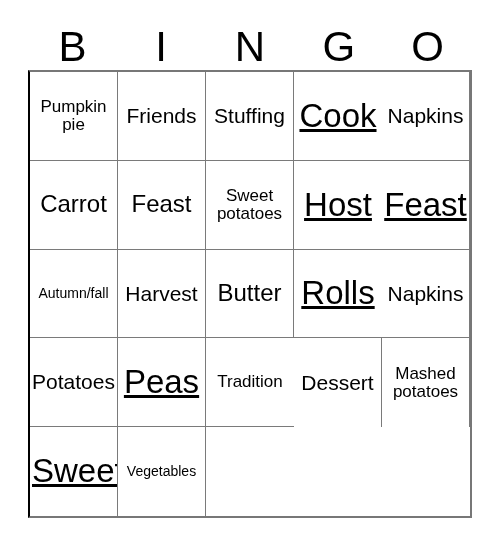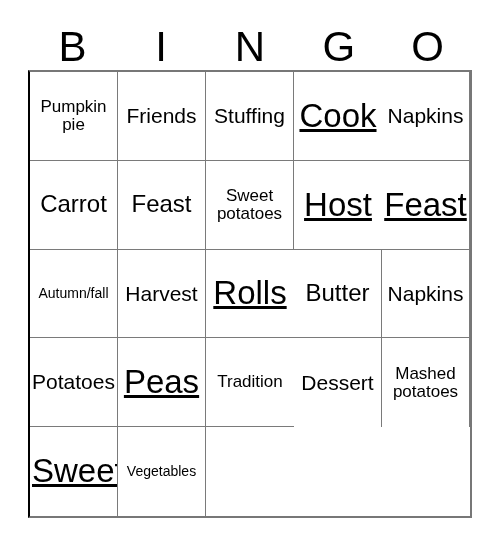--- a/index.html
+++ b/index.html
@@ -139,26 +139,26 @@
 
     <div class="cell">
         <span class="cell-text fs-xl">Feast</span>
       </div>
     <div class="cell">
         <span class="cell-text fs-xs">Autumn/fall</span>
       </div>
     <div class="cell">
         <span class="cell-text fs-m">Harvest</span>
       </div>
+    <div class="cell">
+        <span class="cell-text fs-l">Butter</span>
+      </div>
+
     <div class="cell last-col">
         <span class="cell-text fs-xl">Rolls</span>
-      </div>
-
-    <div class="cell">
-        <span class="cell-text fs-l">Butter</span>
       </div>
     <div class="cell">
         <span class="cell-text fs-m">Napkins</span>
       </div>
     <div class="cell">
         <span class="cell-text fs-m">Potatoes</span>
       </div>
     <div class="cell">
         <span class="cell-text fs-xl">Peas</span>
       </div>

